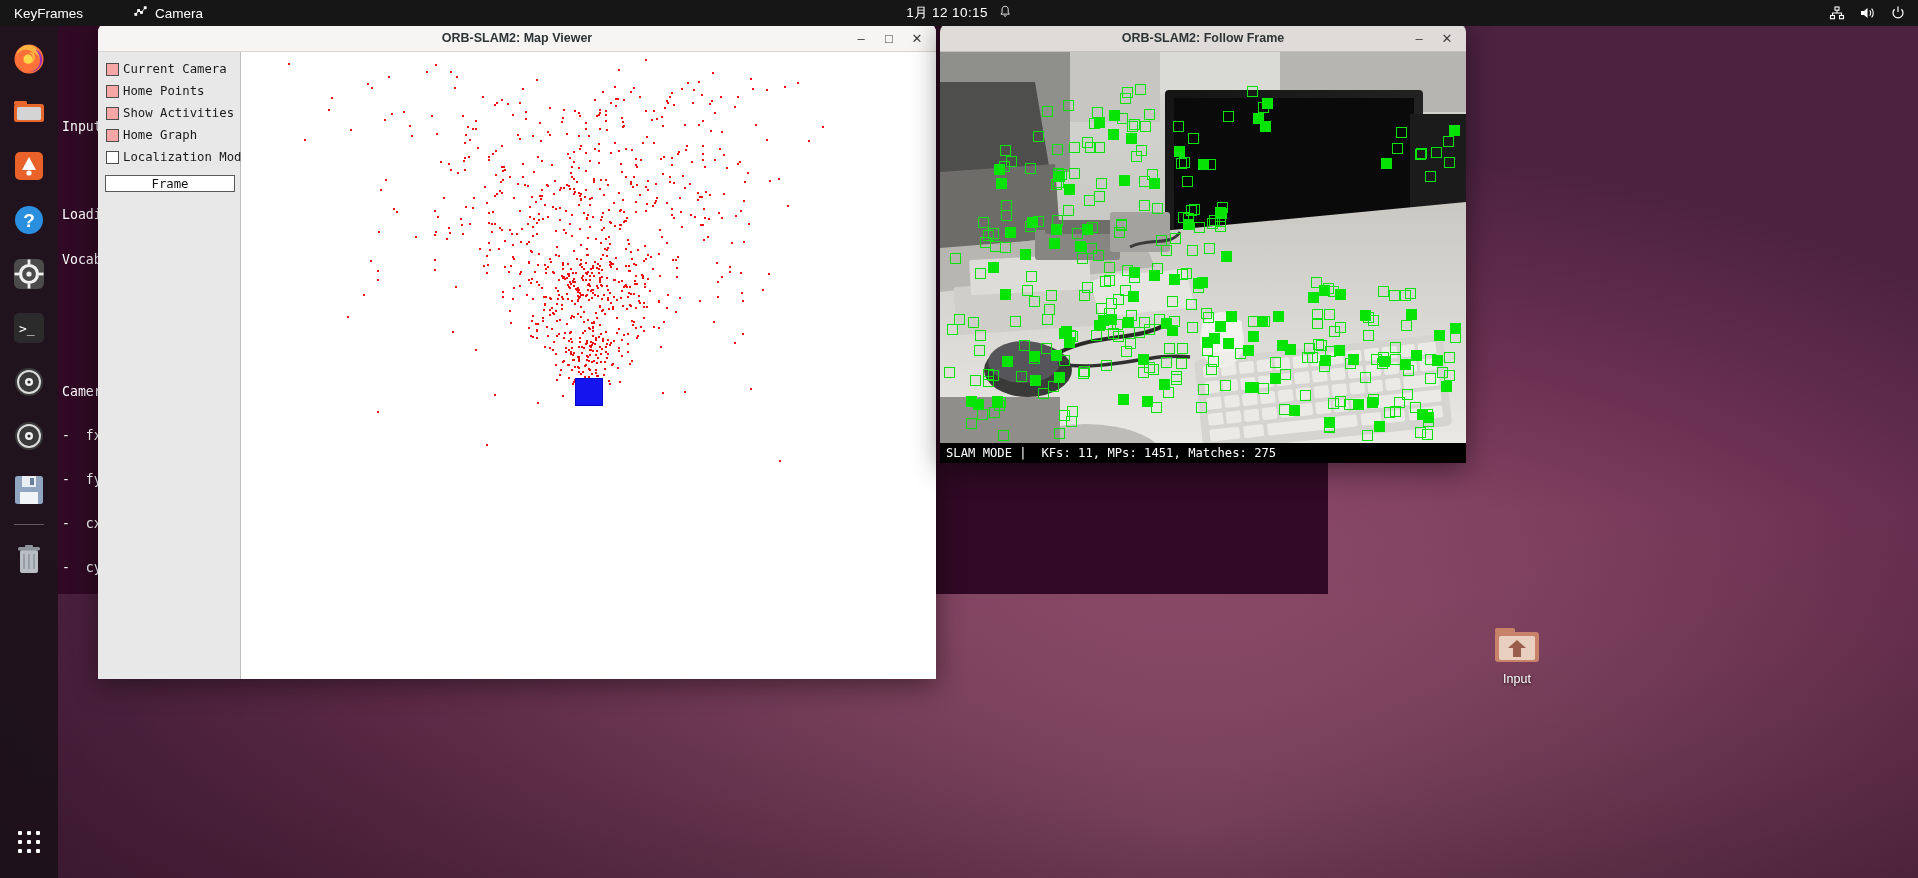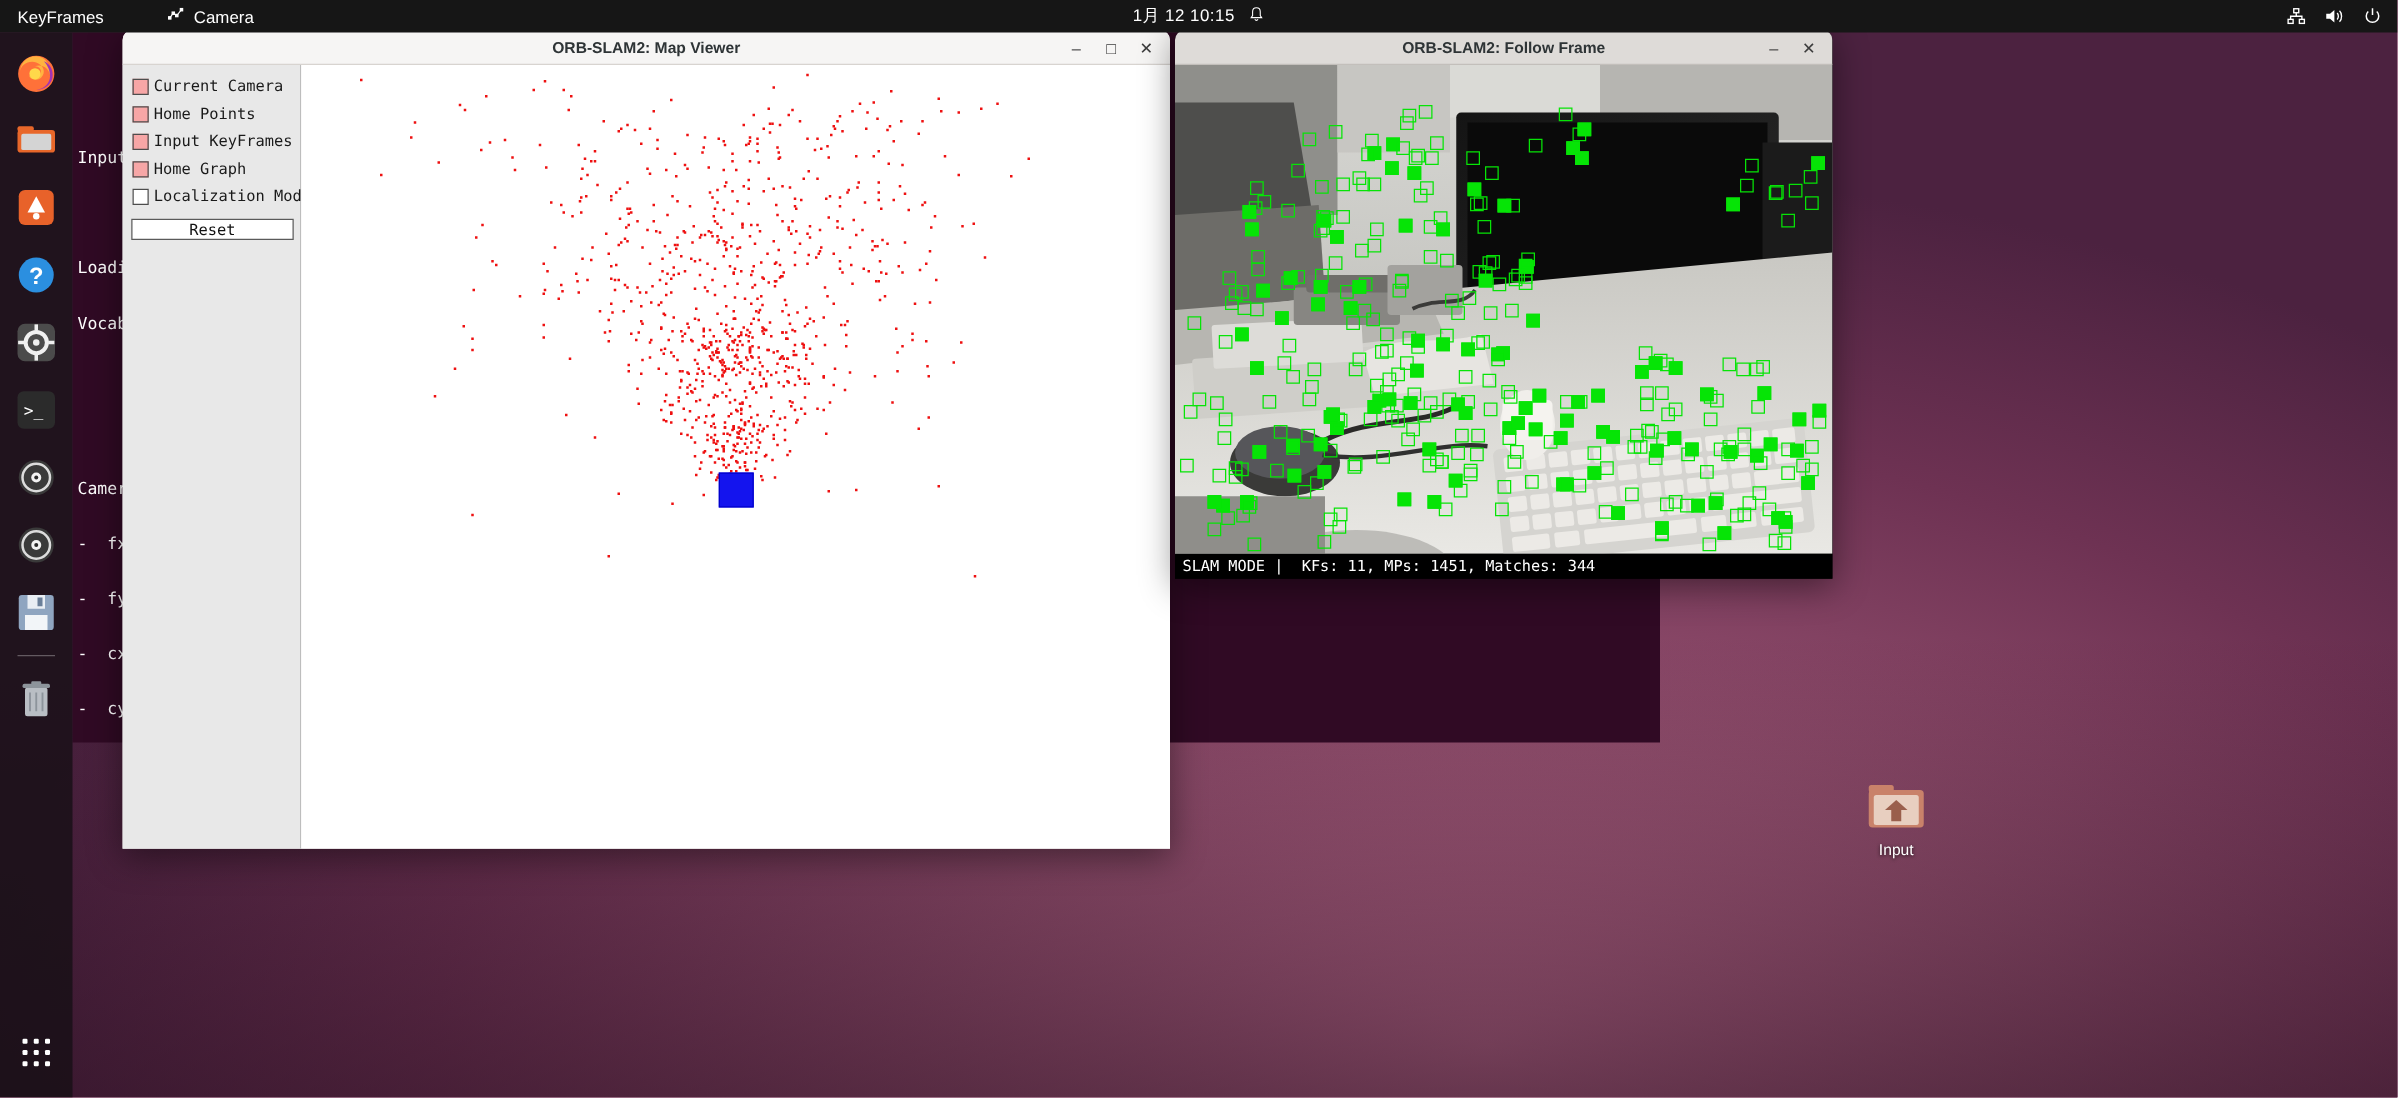--- a/index.html
+++ b/index.html
@@ -326,31 +326,31 @@
       <div class="cbrow">
         <div class="cbox on"></div>
         <div class="cblabel">Current Camera</div>
       </div>
       <div class="cbrow">
         <div class="cbox on"></div>
         <div class="cblabel">Home Points</div>
       </div>
       <div class="cbrow">
         <div class="cbox on"></div>
-        <div class="cblabel">Input KeyFrames</div>
+        <div class="cblabel">Show Activities</div>
       </div>
       <div class="cbrow">
         <div class="cbox on"></div>
         <div class="cblabel">Home Graph</div>
       </div>
       <div class="cbrow">
         <div class="cbox"></div>
         <div class="cblabel">Localization Mode</div>
       </div>
-      <div id="reset-btn">Reset</div>
+      <div id="reset-btn">Frame</div>
     </div>
     <div id="mv-canvas">
         <div class="mp" style="left: 307.9px; top: 257px; background: rgb(238, 17, 17);"></div>
         <div class="mp" style="left: 307.9px; top: 261.8px; background: rgb(238, 17, 17);"></div>
         <div class="mp" style="left: 357.7px; top: 272.2px; background: rgb(238, 17, 17);"></div>
         <div class="mp" style="left: 367.5px; top: 239.8px; background: rgb(238, 17, 17);"></div>
         <div class="mp" style="left: 384.4px; top: 212.5px; background: rgb(238, 17, 17);"></div>
         <div class="mp" style="left: 337.6px; top: 288.7px; background: rgb(238, 17, 17);"></div>
         <div class="mp" style="left: 335.7px; top: 235px; background: rgb(238, 17, 17);"></div>
         <div class="mp" style="left: 401.9px; top: 264.7px; background: rgb(238, 17, 17);"></div>
@@ -1718,21 +1718,21 @@
         <div class="kp" style="left: 142.4px; top: 171.5px; border-color: rgb(6, 228, 6); background: rgb(6, 228, 6);"></div>
         <div class="kp" style="left: 173.9px; top: 175.1px; border-color: rgb(6, 228, 6);"></div>
         <div class="kp" style="left: 143.6px; top: 143.2px; border-color: rgb(6, 228, 6);"></div>
         <div class="kp" style="left: 153.6px; top: 138.7px; border-color: rgb(6, 228, 6);"></div>
         <div class="kp" style="left: 175.5px; top: 166.8px; border-color: rgb(6, 228, 6);"></div>
         <div class="kp" style="left: 175.5px; top: 167.5px; border-color: rgb(6, 228, 6);"></div>
         <div class="kp" style="left: 199.2px; top: 148.3px; border-color: rgb(6, 228, 6);"></div>
         <div class="kp" style="left: 147.2px; top: 170.4px; border-color: rgb(6, 228, 6);"></div>
       </div>
   </div>
-  <div id="cf-status">SLAM MODE |  KFs: 11, MPs: 1451, Matches: 344</div>
+  <div id="cf-status">SLAM MODE |  KFs: 11, MPs: 1451, Matches: 275</div>
 </div>
 
 <div id="home-icon">
   <span>
     <svg width="50" height="44" viewBox="0 0 50 44">
       <rect x="3" y="12" width="44" height="30" rx="3" fill="#c9826a"></rect>
       <rect x="3" y="8" width="20" height="6" rx="2" fill="#c9826a"></rect>
       <rect x="7" y="16" width="36" height="24" rx="2" fill="#e8cfc0"></rect>
       <path d="M25 20 L34 28 L16 28 Z" fill="#9a5f4c"></path>
       <rect x="21" y="28" width="8" height="9" fill="#9a5f4c"></rect>

